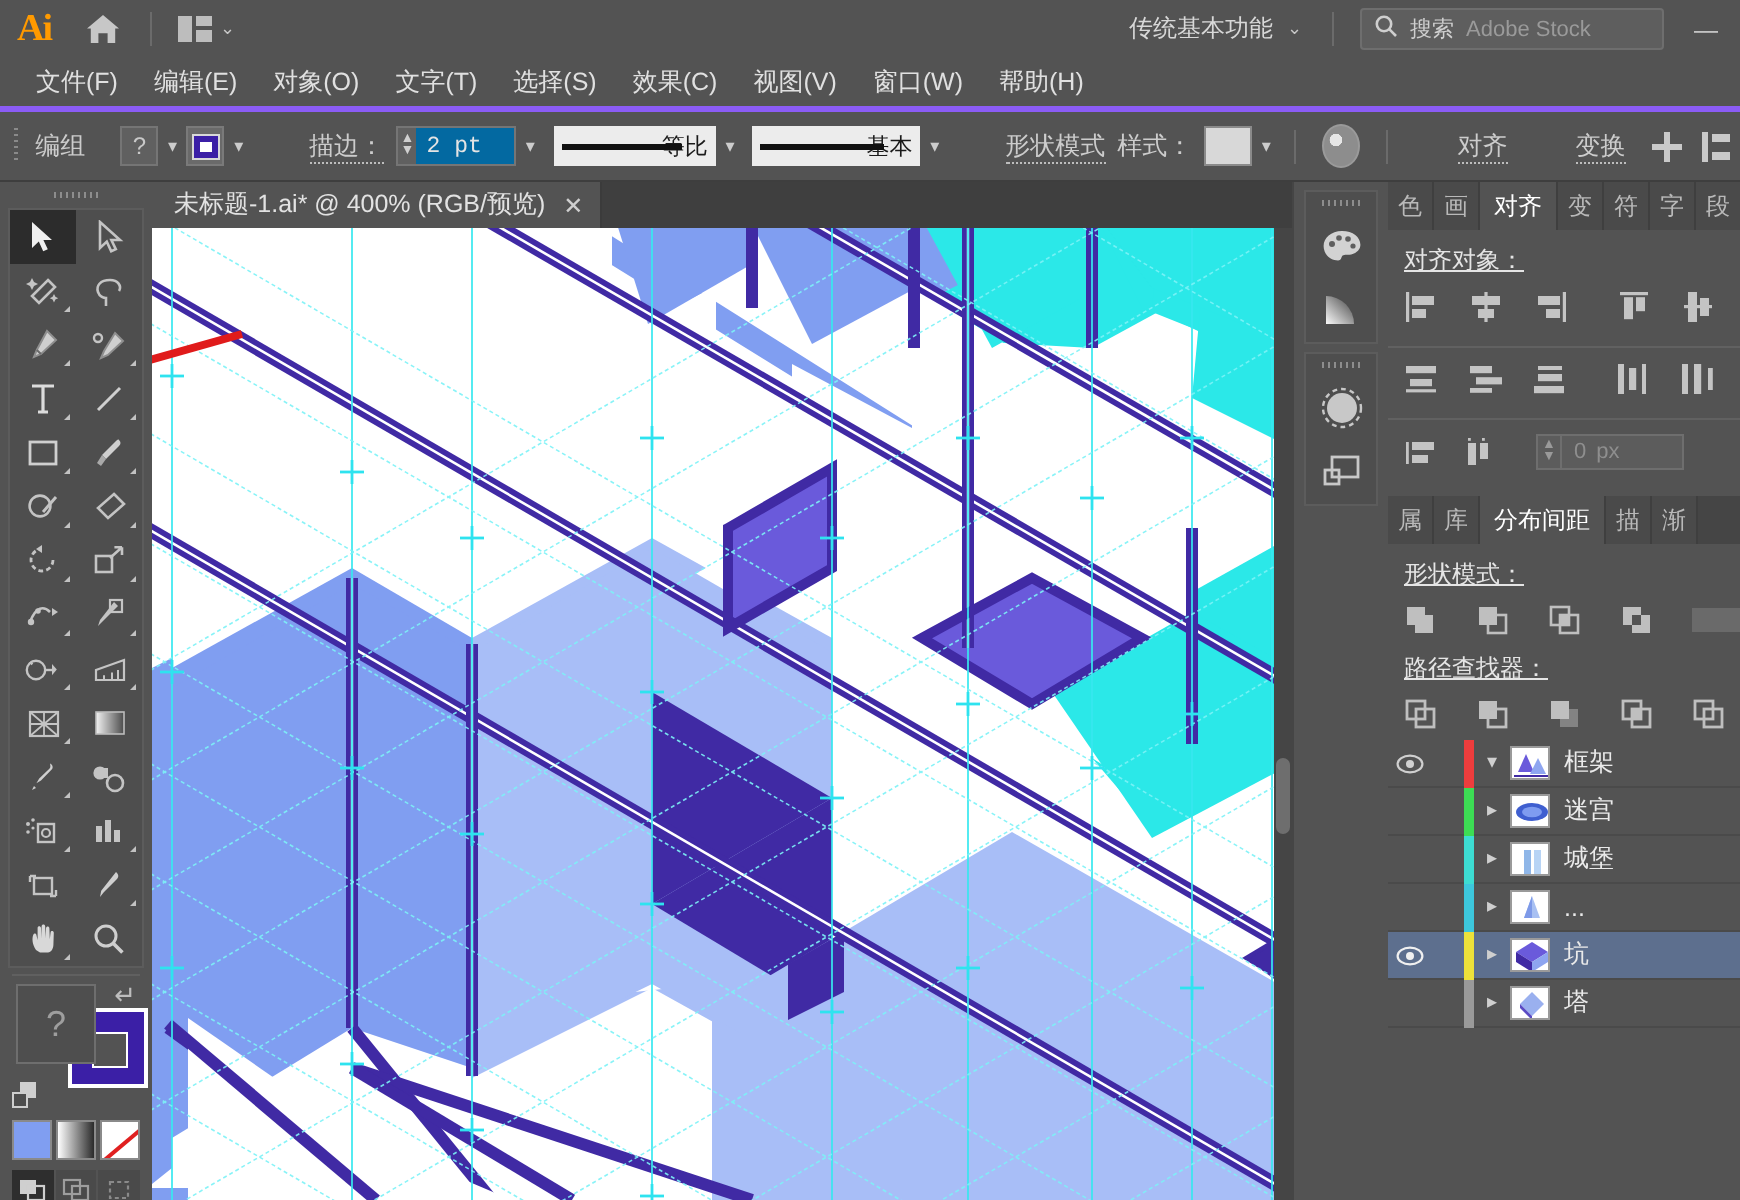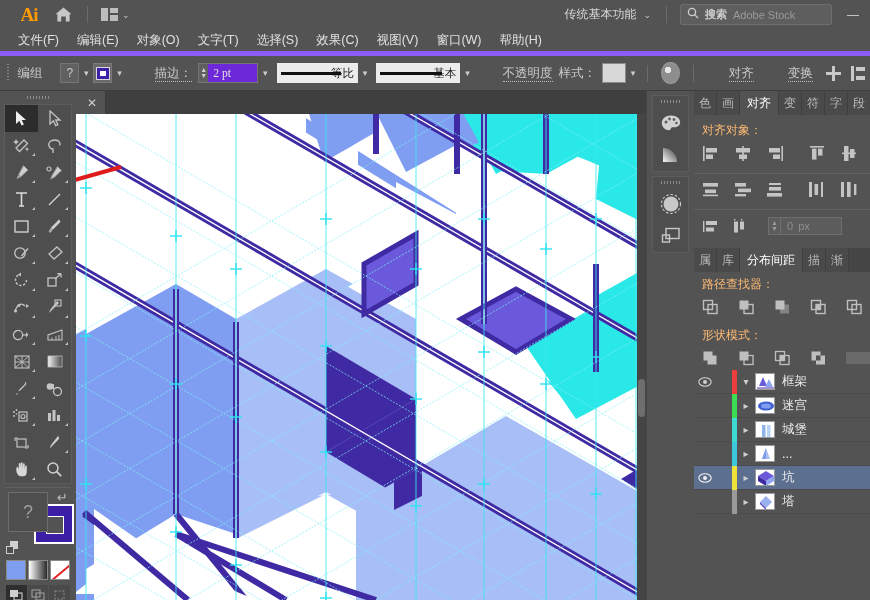--- a/index.html
+++ b/index.html
@@ -7,21 +7,21 @@
   body{
     font-family:"Liberation Sans","DejaVu Sans",sans-serif;
     background:#535353; color:#d4d4d4; font-size:12px;
     -webkit-font-smoothing:antialiased;
   }
   #app{ position:relative; width:870px; height:600px; }
 
   
   .appbar{
     position:absolute; left:0; top:0; width:870px; height:29px;
-    background:#535353; display:flex; align-items:center;padding-left:12px;
+    background:#535353; display:flex; align-items:center;
   }
   .ai-logo{
     width:34px; height:29px; display:flex; align-items:center; justify-content:center;
     color:#ff9a00; font-weight:bold; font-size:19px; font-family:"Liberation Serif",serif;
     letter-spacing:-1px;
   }
   .home-icon{ width:34px; height:29px; display:flex;align-items:center;justify-content:center; }
   .vsep{ width:1px; height:17px; background:#6b6b6b; margin:0 7px; }
   .arrange-btn{ display:flex; align-items:center; gap:4px; padding:0 6px; height:22px; }
   .arrange-glyph{ width:17px; height:13px; position:relative; }
@@ -30,29 +30,29 @@
   .arrange-glyph i.b{ left:9px; top:0; width:8px; height:5px; }
   .arrange-glyph i.c{ left:9px; top:7px; width:8px; height:6px; }
   .chev{ font-size:9px; color:#c8c8c8; }
   .appbar-spacer{ flex:1 1 auto; }
   .workspace-sel{ display:flex; align-items:center; gap:7px; padding:0 8px; height:22px; color:#d8d8d8; font-size:12px;}
   .search-box{
     display:flex; align-items:center; gap:6px; height:21px; width:152px;
     background:#5e5e5e; border:1px solid #6e6e6e; border-radius:2px; padding:0 6px; margin-left:6px;
   }
   .search-box .ph{ color:#9a9a9a; font-size:11px; }
-  .search-box .lbl{ color:#cfcfcf; font-size:11px;font-weight:bold; }
+  .search-box .lbl{ color:#cfcfcf; font-size:11px; }
   .winbtns{ display:flex; align-items:center; margin-left:10px; margin-right:6px; }
   .winbtn{ width:22px; height:22px; display:flex; align-items:center; justify-content:center; color:#d0d0d0;}
 
   
   .menubar{
     position:absolute; left:0; top:29px; width:870px; height:27px;
     background:#535353; display:flex; align-items:center; padding-left:9px;
-    border-bottom:5px solid #8b5cf6;
+    border-bottom:3px solid #8b5cf6;
   }
   .menu-item{ padding:0 9px; height:27px; line-height:27px; color:#e0e0e0; font-size:12.5px; white-space:nowrap;}
 
   
   .ctrlbar{
     position:absolute; left:0; top:56px; width:870px; height:35px;
     background:#535353; display:flex; align-items:center; gap:0px;
     border-bottom:1px solid #3e3e3e; padding-left:4px;
   }
   .grip{ width:9px; height:20px; display:flex; align-items:center; justify-content:center; }
@@ -66,23 +66,23 @@
   .swatch-stroke{
     width:22px; height:20px; background:#6a6a6a; border:1px solid #7a7a7a;
     display:flex; align-items:center; justify-content:center;
   }
   .swatch-stroke i{ display:block; width:14px; height:13px; background:#3b1fa6; border:1px solid #d8d8d8;}
   .swatch-stroke i b{ display:block; width:6px;height:5px; background:#fff; margin:3px auto;}
   .mini-chev{ width:17px; height:20px; display:flex; align-items:center; justify-content:center;
     color:#ccc; font-size:9px; }
   .stepper{ width:12px; height:20px; display:flex; flex-direction:column; align-items:center; justify-content:center;
     background:#606060; border:1px solid #757575; border-right:none; color:#d0d0d0; font-size:7px; line-height:6px;}
-  .numfield{ width:58px; height:20px; background:#6d28d9; border:1px solid #757575; border-left:none;
+  .numfield{ width:58px; height:20px; background:#0369a1; border:1px solid #757575; border-left:none;
     display:flex; align-items:center; padding-left:5px; color:#e4e4e4;
-    font-family:Liberation Serif, serif; font-size:11.5px;}
+    font-family:Liberation Mono, monospace; font-size:11.5px;}
   .profile-field{
     width:95px; height:20px; background:#ececec; display:flex; align-items:center; justify-content:flex-end;
     padding-right:4px; color:#1a1a1a; font-size:11.5px; position:relative;
   }
   .profile-field .line{ position:absolute; left:4px; top:9px; width:60px; height:3px; background:#111; }
   .profile-field2{
     width:100px; height:20px; background:#ececec; display:flex; align-items:center; justify-content:flex-end;
     padding-right:4px; color:#1a1a1a; font-size:11.5px; position:relative;
   }
   .profile-field2 .line{ position:absolute; left:4px; top:9px; width:62px; height:3px; background:#111; }
@@ -181,21 +181,21 @@
 
   
   .panels{ position:absolute; left:694px; top:91px; width:176px; height:509px; background:#535353;}
 
   .paneltabs{ display:flex; height:24px; background:#454545; align-items:stretch; }
   .ptab{ display:flex; align-items:center; justify-content:center; padding:0 5px; color:#b9b9b9;
     font-size:12px; background:#4a4a4a; border-right:1px solid #3f3f3f; white-space:nowrap;}
   .ptab.active{ background:#535353; color:#ffffff; }
   .ptab.wide{ padding:0 7px; }
   .psec{ padding:7px 8px 6px 8px; }
-  .psec h4{ font-weight:normal; color:#fdba74; font-size:12px; margin-bottom:6px;}
+  .psec h4{ font-weight:normal; color:#e5e5e5; font-size:12px; margin-bottom:6px;text-decoration:underline;}
   .iconrow{ display:flex; align-items:center; gap:14px; }
   .iconrow .ic{ width:18px; height:17px; position:relative; }
   .psep{ height:1px; background:#616161; margin:5px 0 0 0;}
   .spacefield{ display:flex; align-items:center; gap:0; margin-left:6px; }
   .spacefield .sp-step{ width:12px;height:18px; background:#5c5c5c; border:1px solid #6e6e6e; border-right:none;
     display:flex; flex-direction:column; align-items:center; justify-content:center; color:#9a9a9a; font-size:7px;line-height:6px;}
   .spacefield .sp-in{ width:62px;height:18px; background:#5c5c5c; border:1px solid #6e6e6e;
     display:flex; align-items:center; gap:5px; padding-left:6px; color:#8e8e8e; font-size:11px;}
 
   
@@ -291,21 +291,21 @@
       <span>等比</span>
     </div>
     <div class="mini-chev">▾</div>
     <div style="width:4px"></div>
     <div class="profile-field2">
       <span class="line"></span>
       <span>基本</span>
     </div>
     <div class="mini-chev">▾</div>
     <div class="ctrl-label">
-      <span class="dotted-u">不透明度</span>
+      <span class="dotted-u">形状模式</span>
     </div>
     <div class="ctrl-label" style="padding-left:0">样式：</div>
     <div class="style-swatch"></div>
     <div class="mini-chev">▾</div>
     <div class="vsep"></div>
     <div class="round-icon"></div>
     <div class="vsep"></div>
     <div class="ctrl-label">
       <span class="dotted-u">对齐</span>
     </div>
@@ -579,20 +579,21 @@
         <svg width="14" height="12" viewBox="0 0 14 12">
             <rect x="2" y="2" width="9" height="8" fill="none" stroke="#8a8a8a" stroke-width="1.1" stroke-dasharray="2 1.6"></rect>
           </svg>
       </div>
     </div>
 
   </div>
 
   <div class="tabstrip">
     <div class="doctab">
+      <span class="t">未标题-1.ai* @ 400% (RGB/预览)</span>
       <span class="x">✕</span>
     </div>
   </div>
 
   <div class="canvaswrap">
     <svg width="570" height="486" viewBox="0 0 570 486">
       <defs>
         <clipPath id="cclip">
             <rect x="0" y="0" width="570" height="486"></rect>
           </clipPath>
@@ -980,20 +981,54 @@
     </div>
 
     <div class="paneltabs" style="margin-top:7px;">
       <div class="ptab">属</div>
       <div class="ptab">库</div>
       <div class="ptab active wide">分布间距</div>
       <div class="ptab">描</div>
       <div class="ptab">渐</div>
     </div>
 
+    <div class="psec" style="padding-bottom:3px;">
+      <h4>形状模式：</h4>
+      <div class="iconrow" style="gap:18px">
+        <span class="ic">
+          <svg width="18" height="16" viewBox="0 0 18 16">
+              <path d="M1.5 1.5 h9 v4 h4 v9 h-9 v-4 h-4 z" fill="#bfbfbf"></path>
+            </svg>
+        </span>
+        <span class="ic">
+          <svg width="18" height="16" viewBox="0 0 18 16">
+              <rect x="1.5" y="1.5" width="9" height="9" fill="#bfbfbf"></rect>
+              <rect x="6" y="5.5" width="9" height="9" fill="none" stroke="#bfbfbf" stroke-width="1.3"></rect>
+            </svg>
+        </span>
+        <span class="ic">
+          <svg width="18" height="16" viewBox="0 0 18 16">
+              <rect x="1.5" y="1.5" width="9" height="9" fill="none" stroke="#bfbfbf" stroke-width="1.3"></rect>
+              <rect x="6" y="5.5" width="9" height="9" fill="none" stroke="#bfbfbf" stroke-width="1.3"></rect>
+              <rect x="6" y="5.5" width="4.5" height="5" fill="#bfbfbf"></rect>
+            </svg>
+        </span>
+        <span class="ic">
+          <svg width="18" height="16" viewBox="0 0 18 16">
+              <path d="M1.5 1.5 h9 v9 h-9z M6 5.5 h9 v9 h-9z" fill="#bfbfbf" fill-rule="evenodd"></path>
+            </svg>
+        </span>
+        <span class="ic" style="width:26px">
+          <svg width="26" height="16" viewBox="0 0 26 16">
+              <rect x="0" y="2" width="26" height="12" fill="#6a6a6a"></rect>
+            </svg>
+        </span>
+      </div>
+    </div>
+
     <div class="psec" style="padding-top:4px;padding-bottom:4px;">
       <h4>路径查找器：</h4>
       <div class="iconrow" style="gap:18px">
         <span class="ic">
           <svg width="18" height="16" viewBox="0 0 18 16">
               <rect x="1.5" y="1.5" width="9" height="9" fill="none" stroke="#bfbfbf" stroke-width="1.4"></rect>
               <rect x="6" y="5.5" width="9" height="9" fill="none" stroke="#bfbfbf" stroke-width="1.4"></rect>
             </svg>
         </span>
         <span class="ic">
@@ -1012,54 +1047,20 @@
           <svg width="18" height="16" viewBox="0 0 18 16">
               <rect x="1.5" y="1.5" width="9" height="9" fill="none" stroke="#bfbfbf" stroke-width="1.4"></rect>
               <rect x="6" y="5.5" width="9" height="9" fill="none" stroke="#bfbfbf" stroke-width="1.4"></rect>
               <rect x="6" y="5.5" width="4.5" height="5" fill="#bfbfbf"></rect>
             </svg>
         </span>
         <span class="ic">
           <svg width="18" height="16" viewBox="0 0 18 16">
               <rect x="1.5" y="1.5" width="9" height="9" fill="none" stroke="#bfbfbf" stroke-width="1.4"></rect>
               <rect x="6" y="5.5" width="9" height="9" fill="none" stroke="#bfbfbf" stroke-width="1.4"></rect>
-            </svg>
-        </span>
-      </div>
-    </div>
-
-    <div class="psec" style="padding-bottom:3px;">
-      <h4>形状模式：</h4>
-      <div class="iconrow" style="gap:18px">
-        <span class="ic">
-          <svg width="18" height="16" viewBox="0 0 18 16">
-              <path d="M1.5 1.5 h9 v4 h4 v9 h-9 v-4 h-4 z" fill="#bfbfbf"></path>
-            </svg>
-        </span>
-        <span class="ic">
-          <svg width="18" height="16" viewBox="0 0 18 16">
-              <rect x="1.5" y="1.5" width="9" height="9" fill="#bfbfbf"></rect>
-              <rect x="6" y="5.5" width="9" height="9" fill="none" stroke="#bfbfbf" stroke-width="1.3"></rect>
-            </svg>
-        </span>
-        <span class="ic">
-          <svg width="18" height="16" viewBox="0 0 18 16">
-              <rect x="1.5" y="1.5" width="9" height="9" fill="none" stroke="#bfbfbf" stroke-width="1.3"></rect>
-              <rect x="6" y="5.5" width="9" height="9" fill="none" stroke="#bfbfbf" stroke-width="1.3"></rect>
-              <rect x="6" y="5.5" width="4.5" height="5" fill="#bfbfbf"></rect>
-            </svg>
-        </span>
-        <span class="ic">
-          <svg width="18" height="16" viewBox="0 0 18 16">
-              <path d="M1.5 1.5 h9 v9 h-9z M6 5.5 h9 v9 h-9z" fill="#bfbfbf" fill-rule="evenodd"></path>
-            </svg>
-        </span>
-        <span class="ic" style="width:26px">
-          <svg width="26" height="16" viewBox="0 0 26 16">
-              <rect x="0" y="2" width="26" height="12" fill="#6a6a6a"></rect>
             </svg>
         </span>
       </div>
     </div>
 
 
     <div class="layerrows">
 
       <div class="lrow">
         <span class="l-eye">

